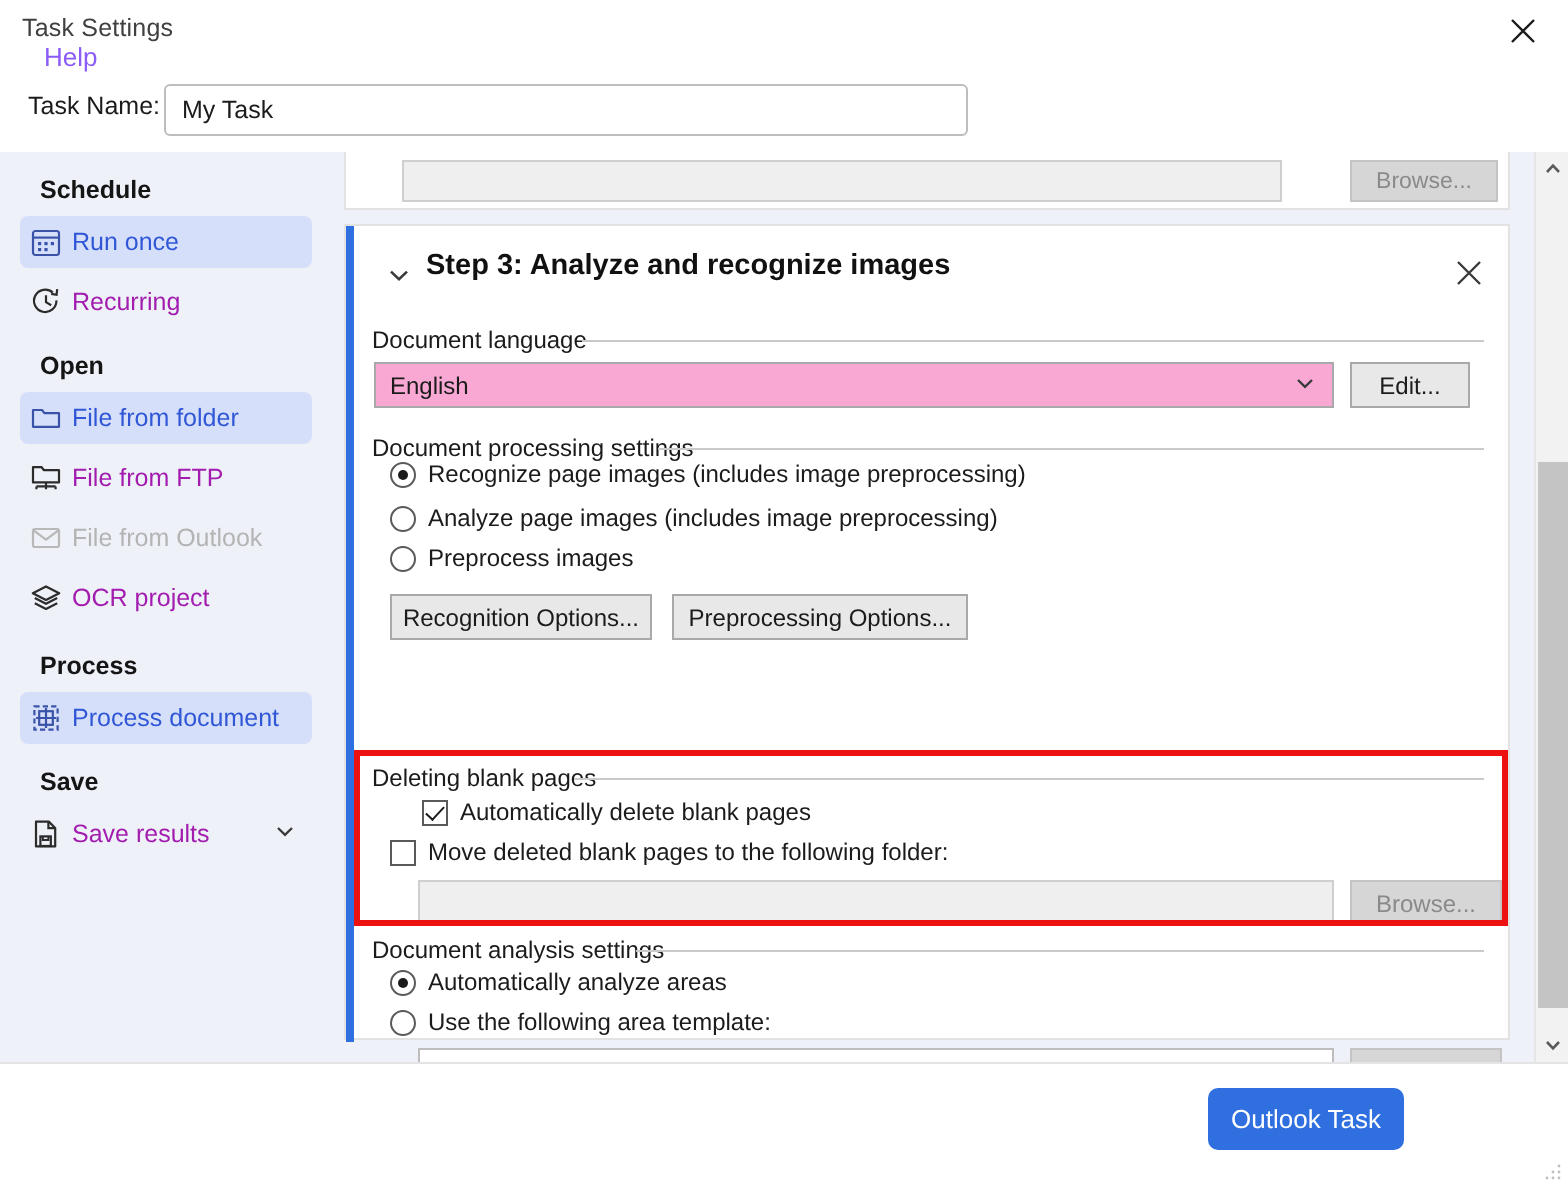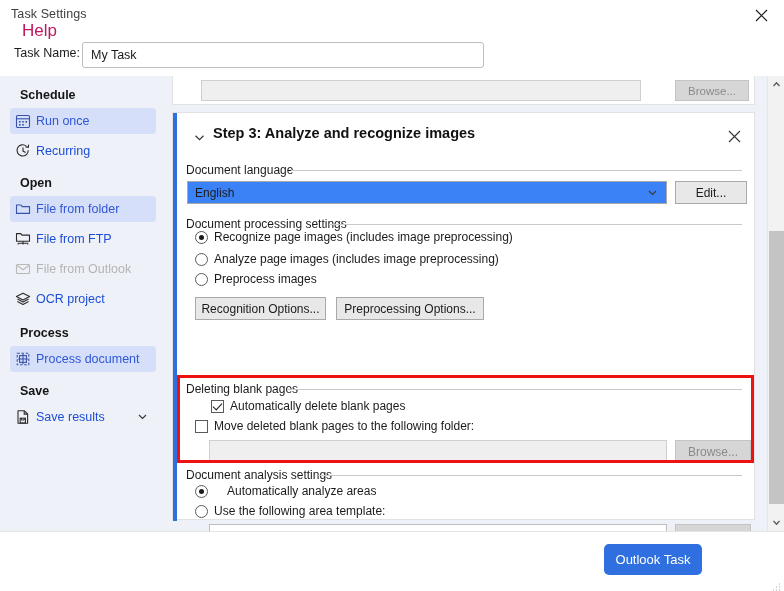--- a/index.html
+++ b/index.html
@@ -57,21 +57,21 @@
   .side-item {
     position: absolute; left: 10px; width: 146px; height: 26px;
     display: flex; align-items: center; border-radius: 4px;
     cursor: pointer;
   }
   .side-item.selected { background: #d6dffa; }
   .side-item .ico {
     width: 26px; height: 20px; flex: 0 0 26px;
     display: flex; align-items: center; justify-content: center;
   }
-  .side-item .lbl { font-size: 12.5px; color: #1d4ed8; white-space: nowrap; }
+  .side-item .lbl { font-size: 12.5px; color: #a21caf; white-space: nowrap; }
   .side-item.selected .lbl { color: #2f57d6; }
   .side-item.disabled { cursor: default; }
   .side-item.disabled .lbl { color: #b4b4b4; }
   .side-item .chev { margin-left: auto; margin-right: 8px; }
 
   
   #content {
     position: absolute; left: 166px; top: 76px; width: 601px; height: 455px;
     background: #eef1f7;
     overflow: hidden;
@@ -152,21 +152,21 @@
 
   .btn-classic {
     position: absolute; height: 23px;
     background: #e8e8e8; border: 1px solid #a9a9a9;
     display: flex; align-items: center; justify-content: center;
     font-size: 12px; color: #1b1b1b; cursor: pointer;
   }
   .btn-classic.disabled { background: #d6d6d6; border-color: #c4c4c4; color: #8a8a8a; }
 
   .combo {
-    position: absolute; height: 23px; background: #3b82f6;
+    position: absolute; height: 23px; background: #f9a8d4;
     border: 1px solid #a9a9a9; display: flex; align-items: center;
     cursor: pointer;
   }
   .combo .cval { font-size: 12px; color: #1b1b1b; margin-left: 7px; }
   .combo .carrow { margin-left: auto; margin-right: 8px; }
   .combo.empty { background: #ffffff; border-color: #bdbdbd; }
   .combo.empty .carrow svg path { stroke: #b0b0b0; }
 
   .textbox-disabled {
     position: absolute; height: 23px; background: #efefef;
@@ -195,21 +195,21 @@
     background: #c4c4c4; cursor: pointer;
   }
 
   
   #footer {
     position: absolute; left: 0; top: 531px; width: 784px; height: 60px;
     background: #ffffff; border-top: 1px solid #e4e4e4;
   }
   #help-link {
     position: absolute; left: 22px; top: 21px;
-    font-size: 17px; color: #be185d; cursor: pointer;
+    font-size: 13px; color: #8b5cf6; cursor: pointer;
   }
   #create-task-btn {
     position: absolute; left: 604px; top: 544px; width: 98px; height: 31px;
     background: #2f6fe0; border: none; border-radius: 5px;
     color: #fff; font-size: 13px; font-family: "Liberation Sans", sans-serif;
     cursor: pointer;
   }
   #cancel-btn {
     position: absolute; left: 710px; top: 544px; width: 60px; height: 31px;
     background: #fff; border: 1px solid #2f6fe0; border-radius: 5px;
@@ -365,21 +365,21 @@
       <div class="grp-rule" style="left:118px; top:57px; width:451px;"></div>
 
       <div class="combo" style="left:14px; top:68px; width:480px;">
         <span class="cval">English</span>
         <span class="carrow">
           <svg width="11" height="11" viewBox="0 0 11 11">
               <path d="M2 4 L5.5 7.4 L9 4" fill="none" stroke="#3a3a3a" stroke-width="1.2"></path>
             </svg>
         </span>
       </div>
-      <div class="btn-classic" style="left:502px; top:68px; width:72px;">Edit...</div>
+      <div class="btn-classic" style="left:502px; top:68px; width:60px;">Edit...</div>
 
       <div class="grp-label" style="left:13px; top:104px;">Document processing settings</div>
       <div class="grp-rule" style="left:156px; top:111px; width:413px;"></div>
 
       <div class="radio on" style="left:22px; top:117px;">
         <span class="mark"></span>
         <span class="txt">Recognize page images (includes image preprocessing)</span>
       </div>
       <div class="radio" style="left:22px; top:139px;">
         <span class="mark"></span>
@@ -404,21 +404,21 @@
         <span class="mark"></span>
         <span class="txt">Move deleted blank pages to the following folder:</span>
       </div>
 
       <div class="textbox-disabled" style="left:36px; top:327px; width:458px;"></div>
       <div class="btn-classic disabled" style="left:502px; top:327px; width:76px;">Browse...</div>
 
       <div class="grp-label" style="left:13px; top:355px;">Document analysis settings</div>
       <div class="grp-rule" style="left:145px; top:362px; width:424px;"></div>
 
-      <div class="radio on" style="left:22px; top:371px;gap:13px;">
+      <div class="radio on" style="left:22px; top:371px;">
         <span class="mark"></span>
         <span class="txt">Automatically analyze areas</span>
       </div>
       <div class="radio" style="left:22px; top:391px;">
         <span class="mark"></span>
         <span class="txt">Use the following area template:</span>
       </div>
 
       <div class="combo empty" style="left:36px; top:411px; width:458px;">
         <span class="cval"></span>

